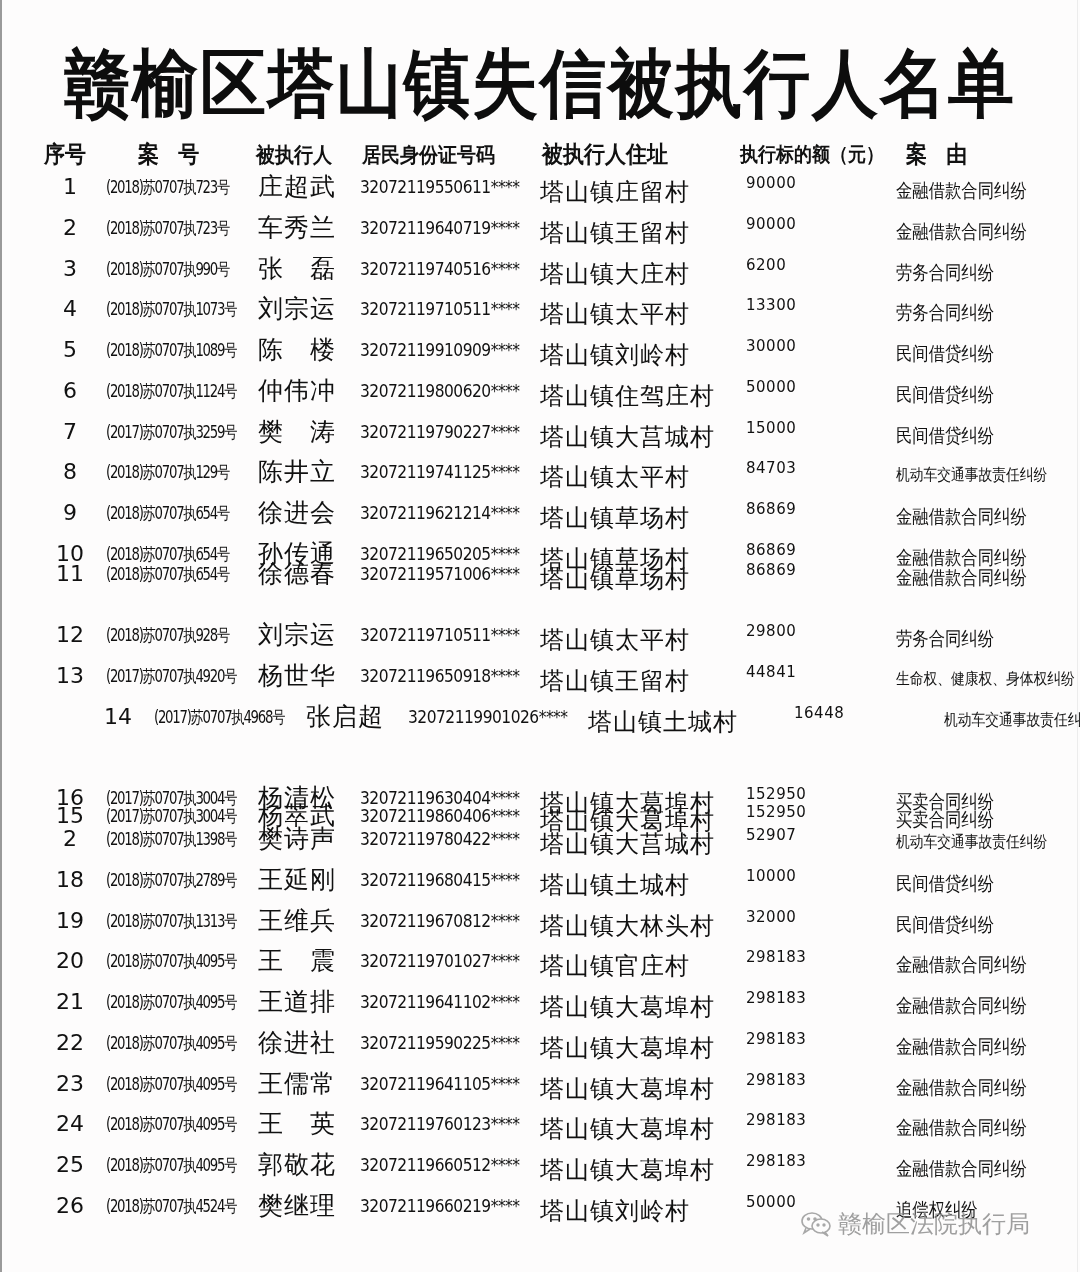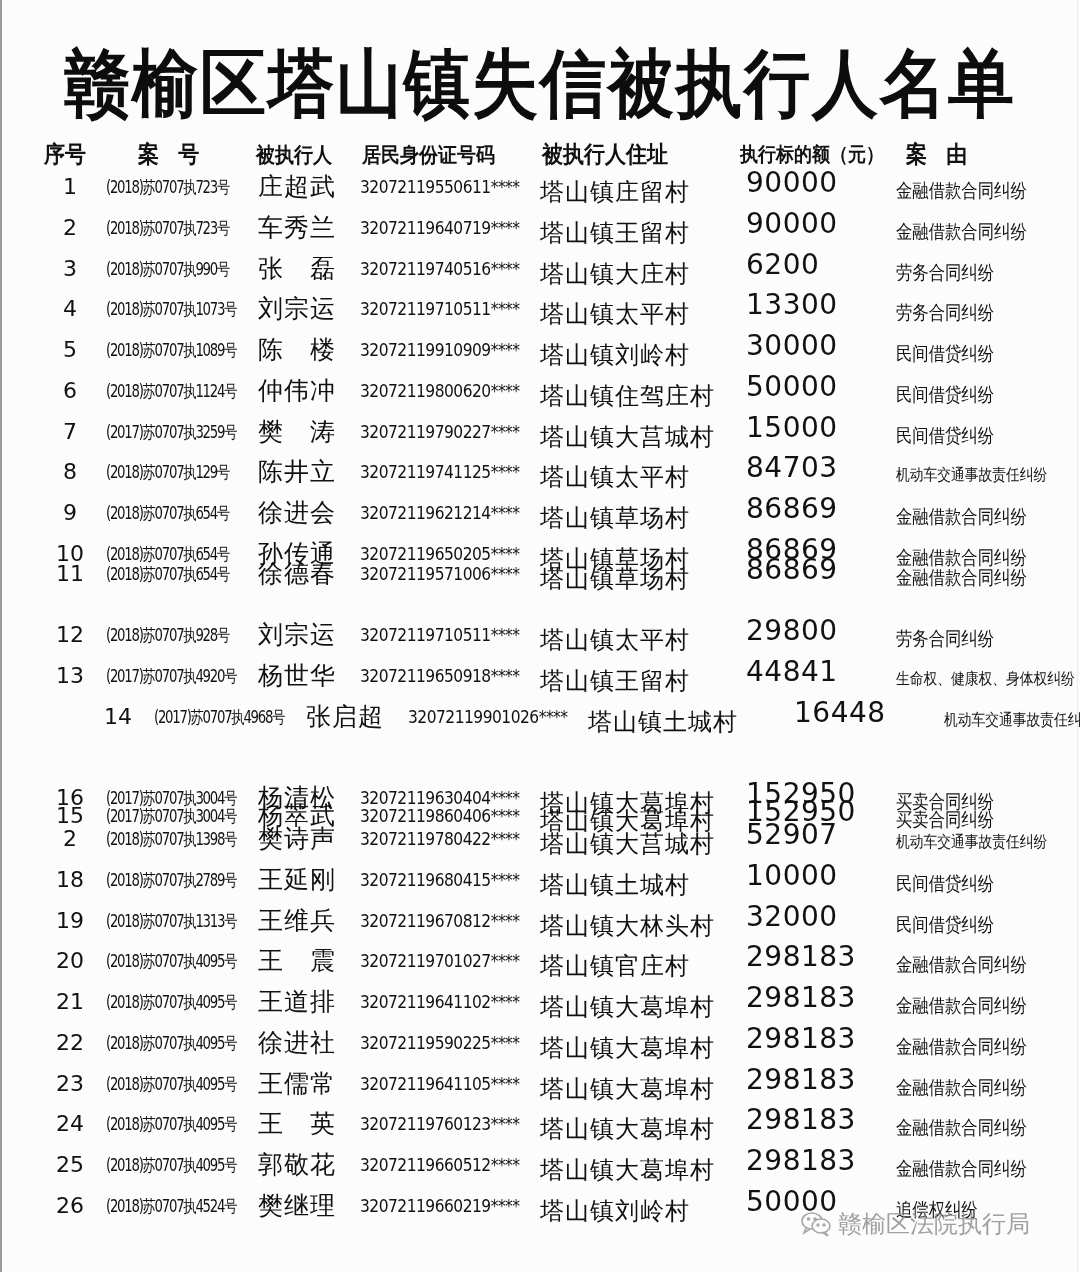--- a/index.html
+++ b/index.html
@@ -65,21 +65,21 @@
     .h-id    { left: 362px; font-size: 19px; }
     .h-addr  { left: 542px; }
     .h-amt   { left: 740px; font-size: 18px; }
     .h-cause { left: 906px; letter-spacing: 6px; }
 
     .c-seq   { left: 44px; width: 52px; text-align: center; font-size: 22px; }
     .c-case  { left: 106px; font-size: 17px; letter-spacing: -1.6px; transform: scaleX(0.78); transform-origin: left center; }
     .c-name  { left: 258px; font-size: 25px; letter-spacing: 1px; }
     .c-id    { left: 360px; font-size: 18px; letter-spacing: -0.6px; transform: scaleX(0.86); transform-origin: left center; }
     .c-addr  { left: 540px; font-size: 24px; letter-spacing: 1px; top: 5px; }
-    .c-amt   { left: 746px; font-size: 28px; letter-spacing: 0.5px; top: -4px; }
+    .c-amt   { left: 746px; font-size: 15px; letter-spacing: 0.5px; top: -4px; }
     .c-cause { left: 896px; font-size: 19px; top: 3px; transform: scaleX(0.86); transform-origin: left center; }
     .c-cause.small { font-size: 16px; }
 
     .watermark {
       position: absolute;
       left: 800px;
       top: 1204px;
       height: 40px;
       display: flex;
       align-items: center;

